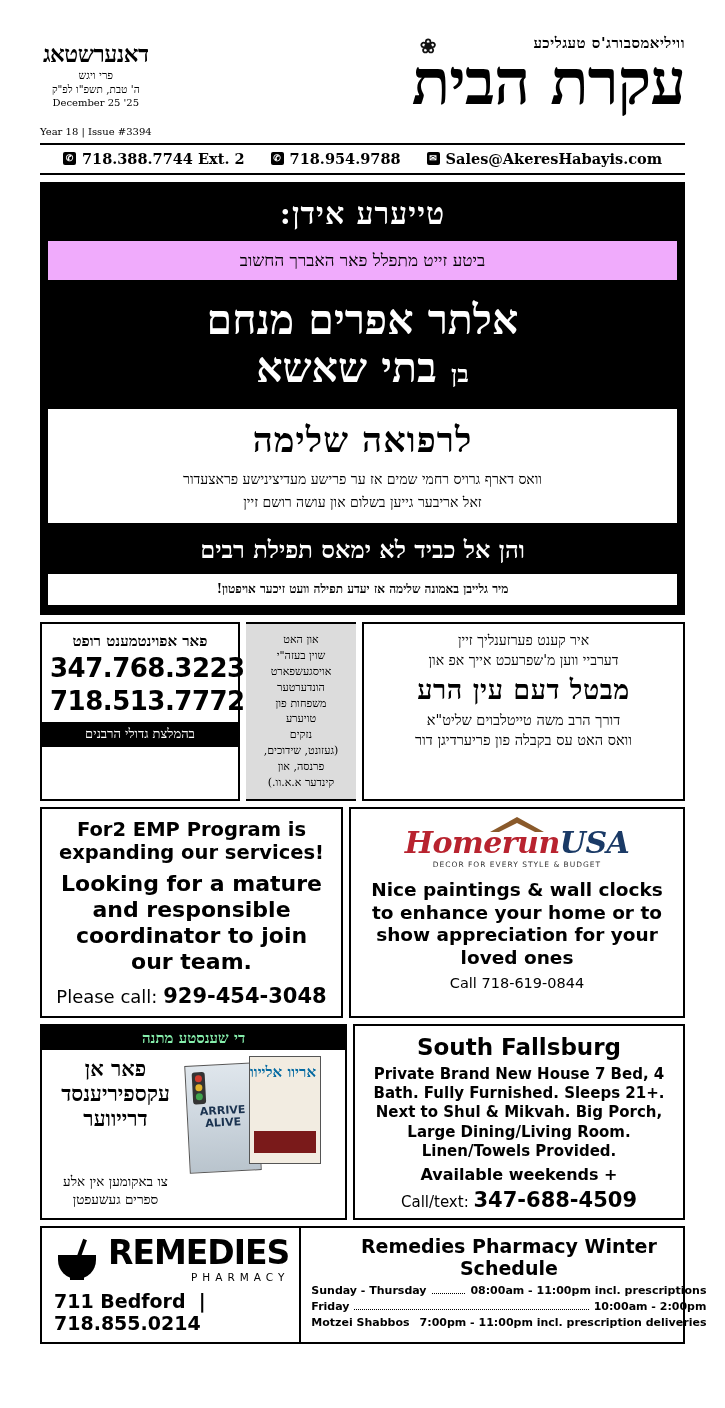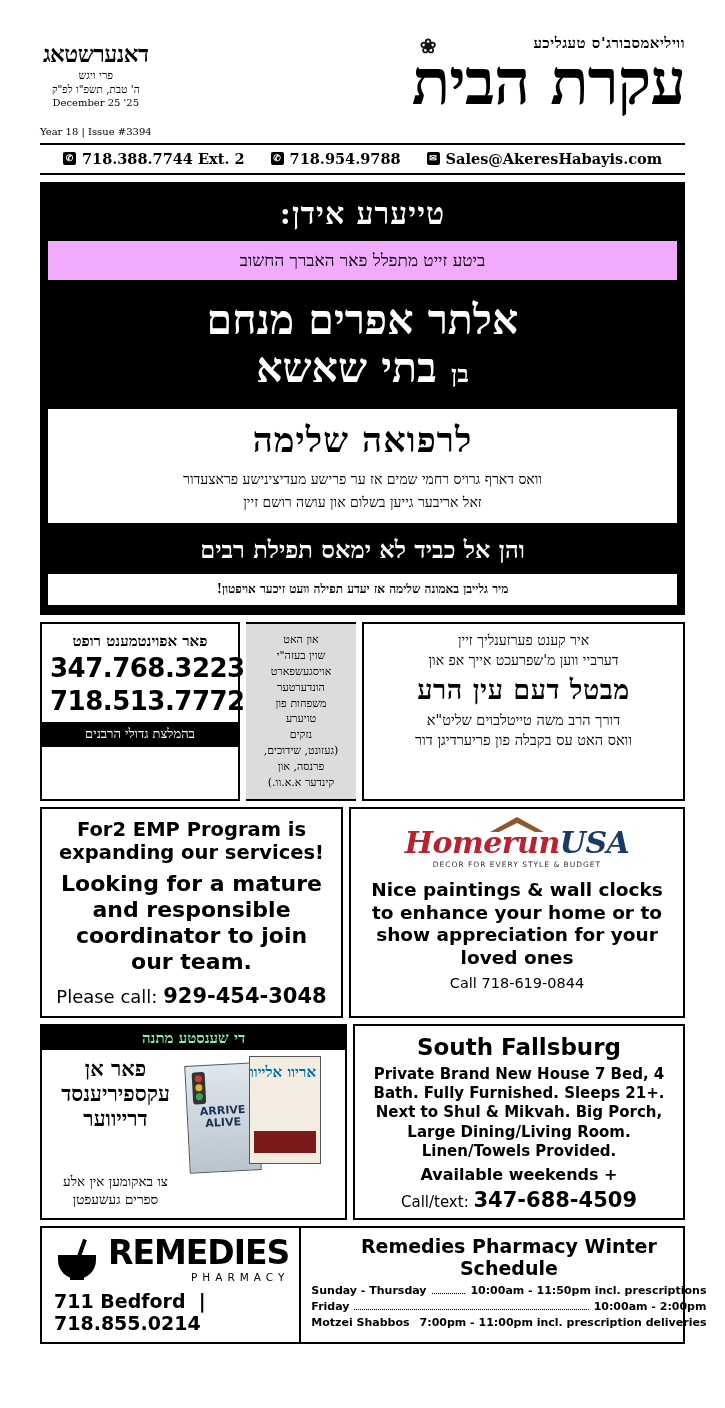--- a/index.html
+++ b/index.html
@@ -675,21 +675,21 @@
         <span>711 Bedford</span>
         <span>&nbsp;|&nbsp;</span>
         <span>718.855.0214</span>
       </div>
     </div>
     <div class="rem-right">
       <div class="rem-title">Remedies Pharmacy Winter Schedule</div>
       <div class="rem-line">
         <span class="rem-day">Sunday - Thursday</span>
         <span class="rem-dots"></span>
-        <span class="rem-time">10:00am - 11:50pm incl. prescriptions</span>
+        <span class="rem-time">08:00am - 11:00pm incl. prescriptions</span>
       </div>
       <div class="rem-line">
         <span class="rem-day">Friday</span>
         <span class="rem-dots"></span>
         <span class="rem-time">10:00am - 2:00pm</span>
       </div>
       <div class="rem-line">
         <span class="rem-day">Motzei Shabbos</span>
         <span class="rem-dots"></span>
         <span class="rem-time">7:00pm - 11:00pm incl. prescription deliveries</span>

